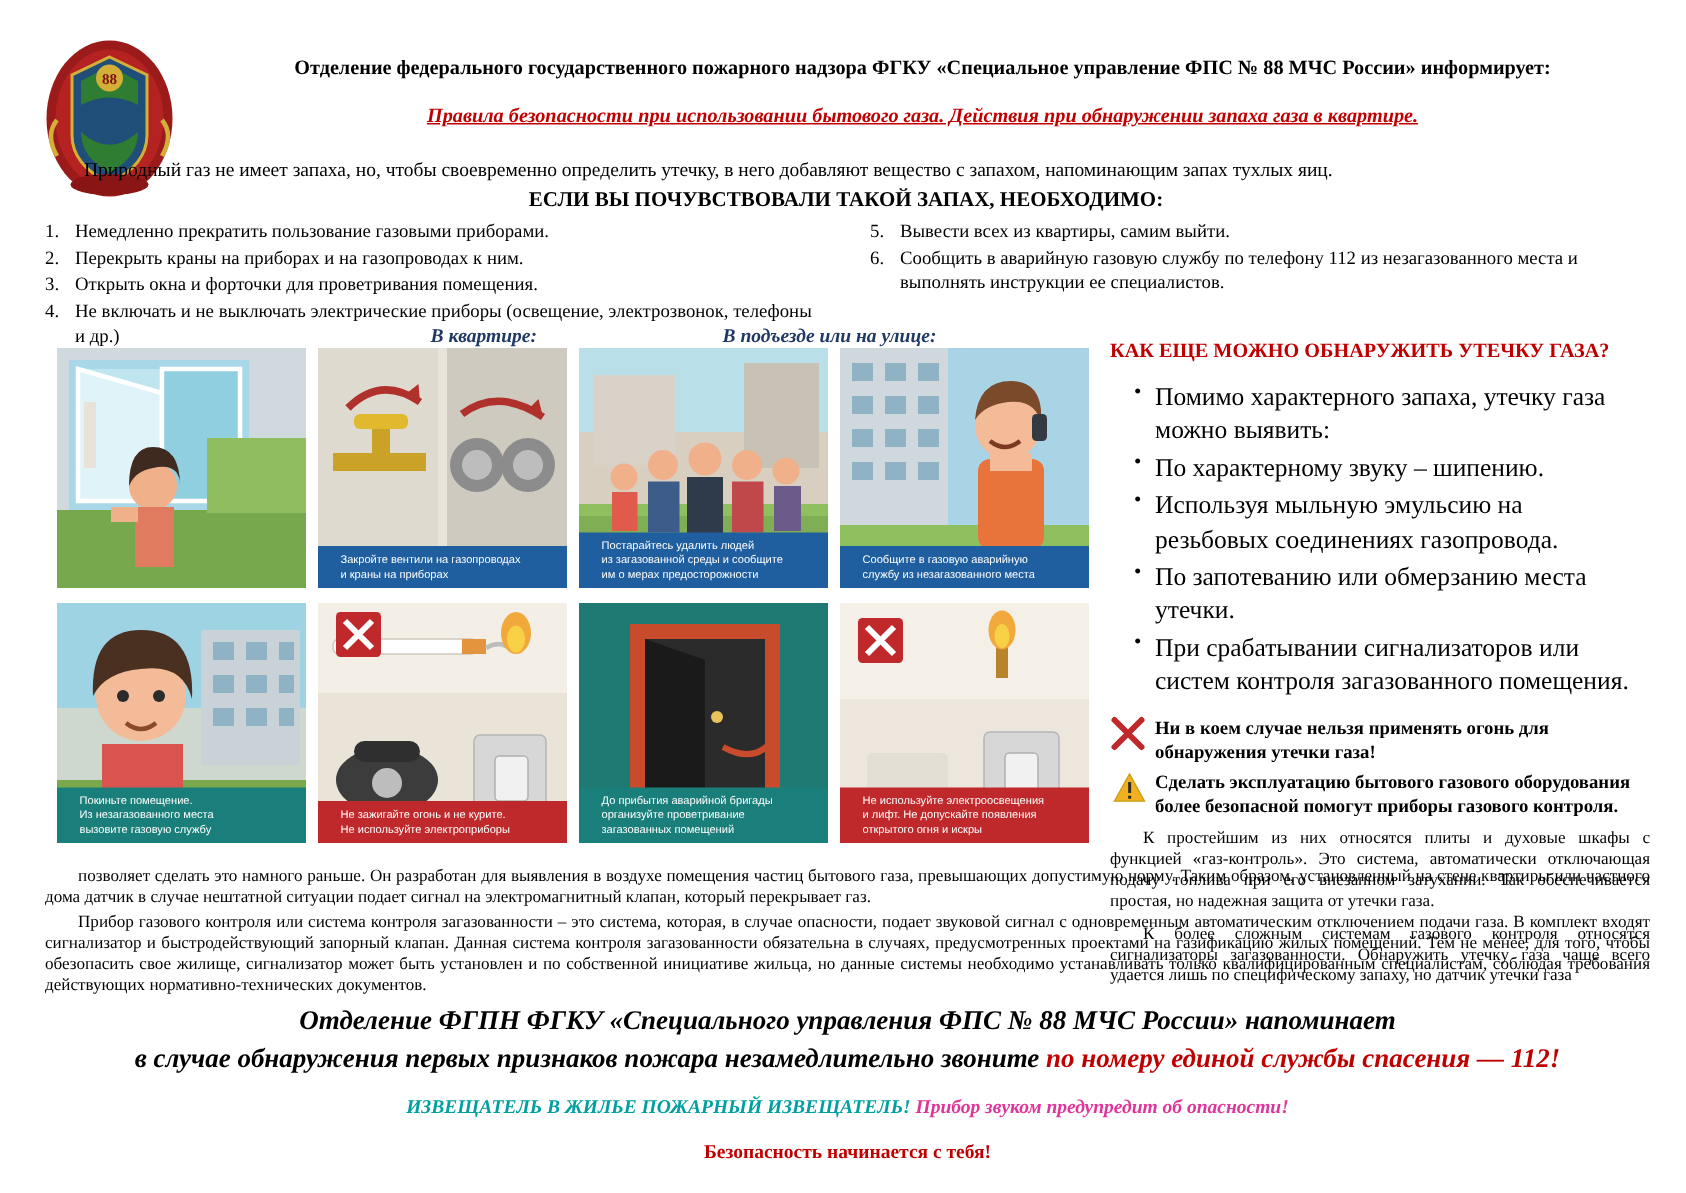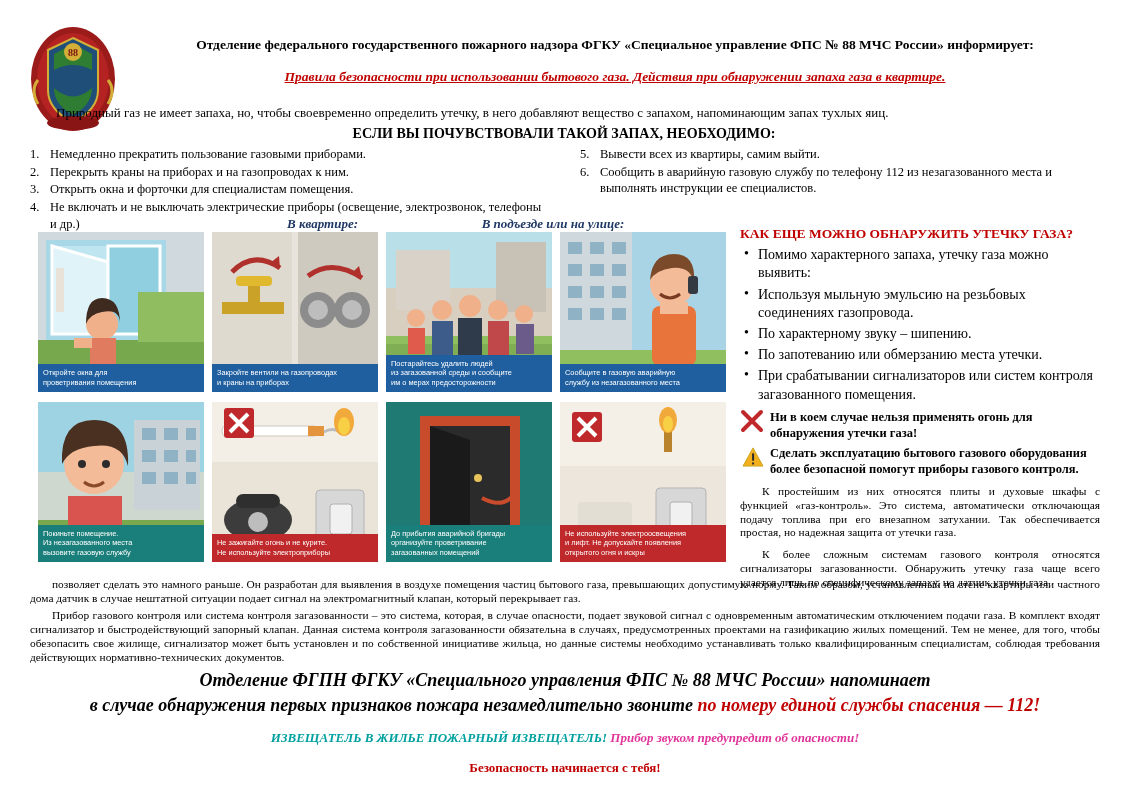--- a/index.html
+++ b/index.html
@@ -140,21 +140,21 @@
     position: absolute;
     left: 0; top: 0;
     width: 166px;
     height: 160px;
   }
   .cell .cap {
     position: absolute;
     left: 0; bottom: 0;
     width: 166px;
     box-sizing: border-box;
-    padding: 4px 5px 5px 5px;
+    padding: 4px 5px 5px 15px;
     font-family: "Liberation Sans", sans-serif;
     font-size: 7.4px;
     line-height: 1.28;
     color: #ffffff;
     background: #1f5fa0;
   }
   .cap.red { background: #c0292b; }
   .cap.teal { background: #1a7f7a; }
 
   .c-r0c0 { left: 0;   top: 0; }
@@ -173,24 +173,24 @@
     width: 360px;
   }
   .rp-title {
     font-size: 13.5px;
     font-weight: bold;
     color: #c00000;
     margin: 0 0 4px 0;
     line-height: 1.2;
   }
   .bullets {
-    margin: 0;
+    margin: 12px;
     padding: 0;
     list-style: none;
-    font-size: 14px;
+    font-size: 17px;
     line-height: 1.3;
   }
   .bullets li {
     position: relative;
     padding-left: 18px;
     margin-bottom: 3px;
   }
   .bullets li:before {
     content: "\2022";
     position: absolute;
@@ -312,21 +312,21 @@
     <div class="li">
       <span class="num">1.</span>
       <span class="txt">Немедленно прекратить пользование газовыми приборами.</span>
     </div>
     <div class="li">
       <span class="num">2.</span>
       <span class="txt">Перекрыть краны на приборах и на газопроводах к ним.</span>
     </div>
     <div class="li">
       <span class="num">3.</span>
-      <span class="txt">Открыть окна и форточки для специалистам помещения.</span>
+      <span class="txt">Открыть окна и форточки для проветривания помещения.</span>
     </div>
     <div class="li">
       <span class="num">4.</span>
       <span class="txt">Не включать и не выключать электрические приборы (освещение, электрозвонок, телефоны и др.)</span>
     </div>
   </div>
 
   <div class="list-right">
     <div class="li">
       <span class="num">5.</span>
@@ -353,21 +353,20 @@
         <rect x="0" y="108" width="166" height="52" fill="#77a84e"></rect>
         <rect x="100" y="60" width="66" height="50" fill="#8fbd5f"></rect>
         <circle cx="64" cy="92" r="16" fill="#f0b08a"></circle>
         <path d="M48 92 Q48 66 64 66 Q82 66 82 92 Q82 76 64 80 Q52 82 48 92Z" fill="#3f2a20"></path>
         <rect x="52" y="106" width="26" height="40" fill="#e07b5f"></rect>
         <rect x="36" y="106" width="18" height="10" fill="#f0b08a"></rect>
         <rect x="18" y="36" width="8" height="44" fill="#e8e2d8"></rect>
         </svg>
         <div></div>
 
-      <div class="cap">Откройте окна для<br>проветривания помещения</div>
     </div>
 
     <div class="cell c-r0c1">
       <svg class="art" viewBox="0 0 166 160">
         <rect width="166" height="160" fill="#e8e4dc"></rect>
         <rect x="0" y="0" width="80" height="160" fill="#dfdad0"></rect>
         <rect x="86" y="0" width="80" height="160" fill="#cfcabf"></rect>
         <rect x="10" y="70" width="62" height="12" fill="#c9a227"></rect>
         <rect x="36" y="52" width="12" height="24" fill="#c9a227"></rect>
         <rect x="24" y="44" width="36" height="10" rx="4" fill="#e0b92f"></rect>
@@ -517,22 +516,22 @@
         <rect x="18" y="100" width="54" height="40" rx="4" fill="#e2ded4"></rect>
       </svg>
       <div class="cap red">Не используйте электроосвещения<br>и лифт. Не допускайте появления<br>открытого огня и искры</div>
     </div>
   </div>
 
   <div class="right-panel">
     <div class="rp-title">КАК ЕЩЕ МОЖНО ОБНАРУЖИТЬ УТЕЧКУ ГАЗА?</div>
     <ul class="bullets">
       <li>Помимо характерного запаха, утечку газа можно выявить:</li>
+      <li>По характерному звуку – шипению.</li>
       <li>Используя мыльную эмульсию на резьбовых соединениях газопровода.</li>
-      <li>По характерному звуку – шипению.</li>
       <li>По запотеванию или обмерзанию места утечки.</li>
       <li>При срабатывании сигнализаторов или систем контроля загазованного помещения.</li>
     </ul>
 
     <div class="warn1">
       <svg class="x-icon" viewBox="0 0 24 24">
         <path d="M3 3 L21 21 M21 3 L3 21" stroke="#c0292b" stroke-width="4" stroke-linecap="round" fill="none"></path>
       </svg>
       <span>Ни в коем случае нельзя применять огонь для обнаружения утечки газа!</span>
     </div>

